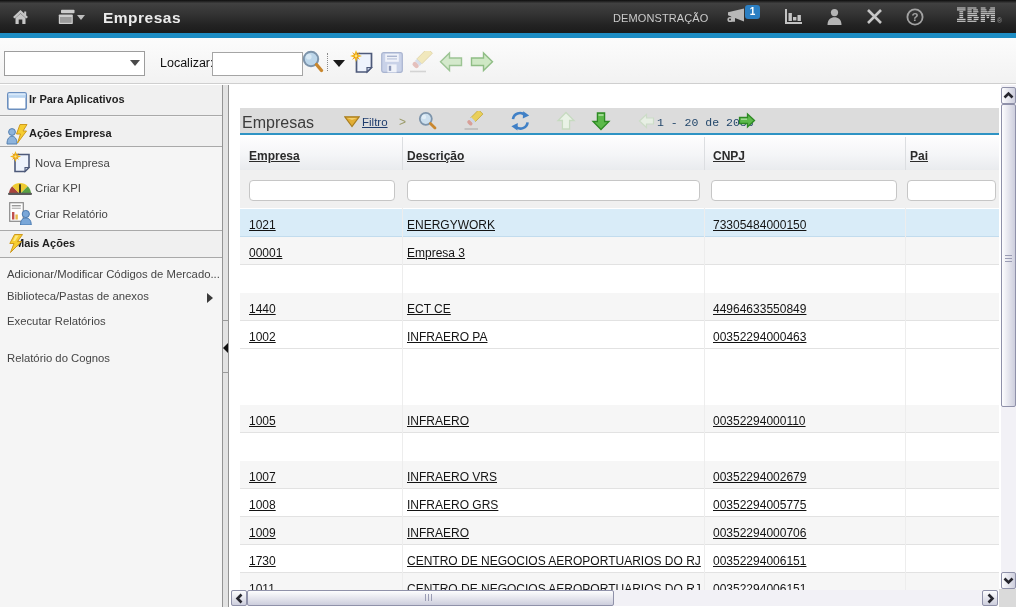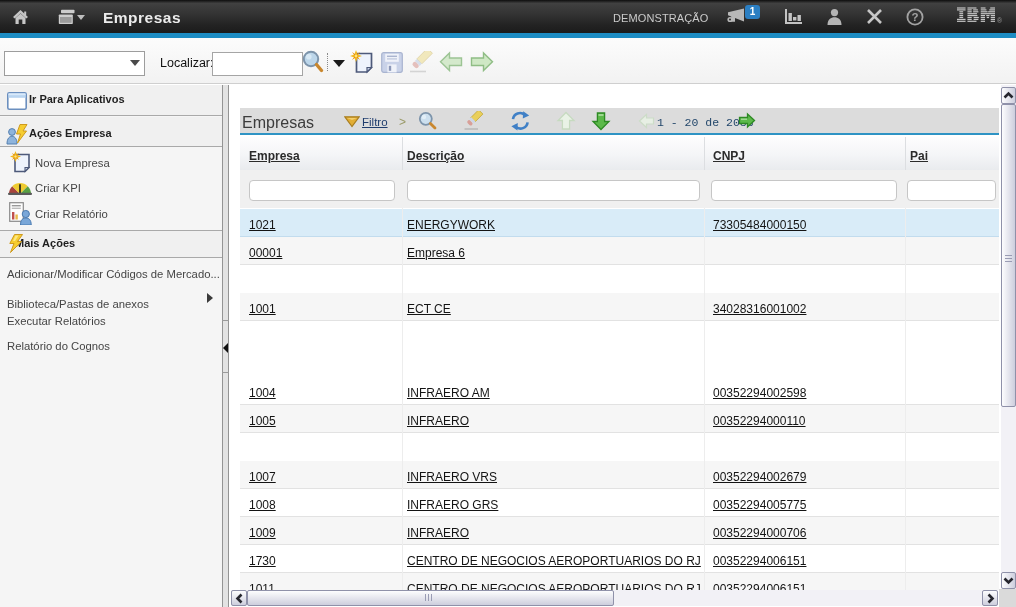--- a/index.html
+++ b/index.html
@@ -251,23 +251,23 @@
     <path d="M11.5,23 C11.5,17.5 14,16 16.8,16 C19.6,16 22.2,17.5 22.2,23 Z" fill="#7aa7d8" stroke="#4a7ab0" stroke-width="1"></path>
   </svg>
   <svg class="abs" style="left:9px; top:234px;" width="15" height="19" viewBox="0 0 15 19">
     <polygon points="5.5,0.5 13.5,0.5 8.5,7.5 12.5,7.5 1.5,18.5 5,9.5 0.8,9.5" fill="#f6cd31" stroke="#cf9a1d" stroke-width="1"></polygon>
     <polygon points="6.5,1.5 9.5,1.5 6,7 4,7" fill="#fce784"></polygon>
   </svg>
   <div class="sitem" style="left:35px; top:157px;">Nova Empresa</div>
   <div class="sitem" style="left:35px; top:182px;">Criar KPI</div>
   <div class="sitem" style="left:35px; top:208px;">Criar Relatório</div>
   <div class="sitem" style="left:7px; top:268px;">Adicionar/Modificar Códigos de Mercado...</div>
-  <div class="sitem" style="left:7px; top:298px;">Biblioteca/Pastas de anexos</div>
+  <div class="sitem" style="left:7px; top:290px;">Biblioteca/Pastas de anexos</div>
   <div class="sitem" style="left:7px; top:315px;">Executar Relatórios</div>
-  <div class="sitem" style="left:7px; top:340px;">Relatório do Cognos</div>
+  <div class="sitem" style="left:7px; top:352px;">Relatório do Cognos</div>
   <div class="abs" id="subarrow" style="left:207px; top:293px; width:0; height:0;
     border-top:5px solid transparent; border-bottom:5px solid transparent; border-left:6px solid #3a3a3a;"></div>
 
   <div class="abs" id="split"></div>
   <div class="abs" style="left:222px; top:320px; width:7px; height:1px; background:#9a9a9a;"></div>
   <div class="abs" style="left:222px; top:372px; width:7px; height:1px; background:#9a9a9a;"></div>
   <div class="abs" style="left:223px; top:343px; width:0; height:0; border-top:5px solid transparent;
     border-bottom:5px solid transparent; border-right:5px solid #101010;"></div>
 
   <div class="abs" id="panel"></div>
@@ -331,31 +331,31 @@
   <div class="finp" style="left:907px; top:180px; width:89px;"></div>
 
   <div class="abs" id="rows">
       <div class="row sel" style="top:1px">
         <span class="cell" style="left:9px">1021</span>
         <span class="cell" style="left:167px">ENERGYWORK</span>
         <span class="cell" style="left:473px">73305484000150</span>
       </div>
       <div class="row alt" style="top:29px">
         <span class="cell" style="left:9px">00001</span>
-        <span class="cell" style="left:167px">Empresa 6</span>
+        <span class="cell" style="left:167px">Empresa 3</span>
       </div>
       <div class="row alt" style="top:85px">
-        <span class="cell" style="left:9px">1001</span>
+        <span class="cell" style="left:9px">1440</span>
         <span class="cell" style="left:167px">ECT CE</span>
-        <span class="cell" style="left:473px">34028316001002</span>
-      </div>
-      <div class="row " style="top:169px">
-        <span class="cell" style="left:9px">1004</span>
-        <span class="cell" style="left:167px">INFRAERO AM</span>
-        <span class="cell" style="left:473px">00352294002598</span>
+        <span class="cell" style="left:473px">44964633550849</span>
+      </div>
+      <div class="row " style="top:113px">
+        <span class="cell" style="left:9px">1002</span>
+        <span class="cell" style="left:167px">INFRAERO PA</span>
+        <span class="cell" style="left:473px">00352294000463</span>
       </div>
       <div class="row alt" style="top:197px">
         <span class="cell" style="left:9px">1005</span>
         <span class="cell" style="left:167px">INFRAERO</span>
         <span class="cell" style="left:473px">00352294000110</span>
       </div>
       <div class="row alt" style="top:253px">
         <span class="cell" style="left:9px">1007</span>
         <span class="cell" style="left:167px">INFRAERO VRS</span>
         <span class="cell" style="left:473px">00352294002679</span>

